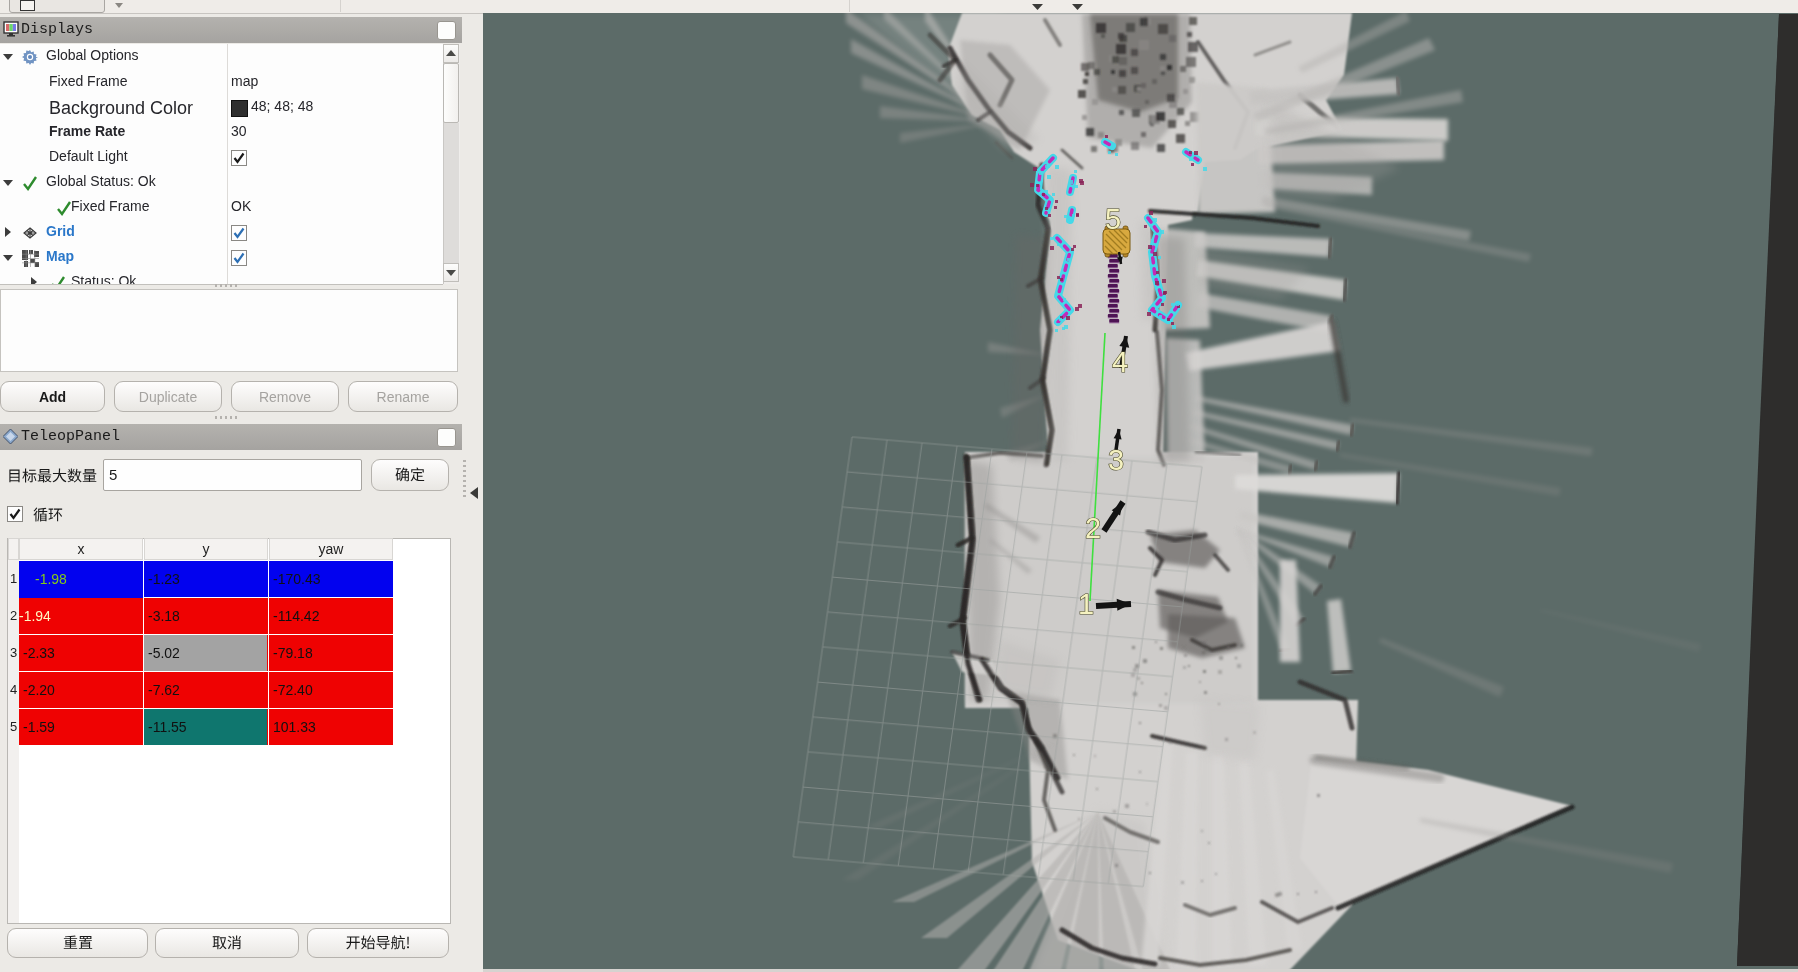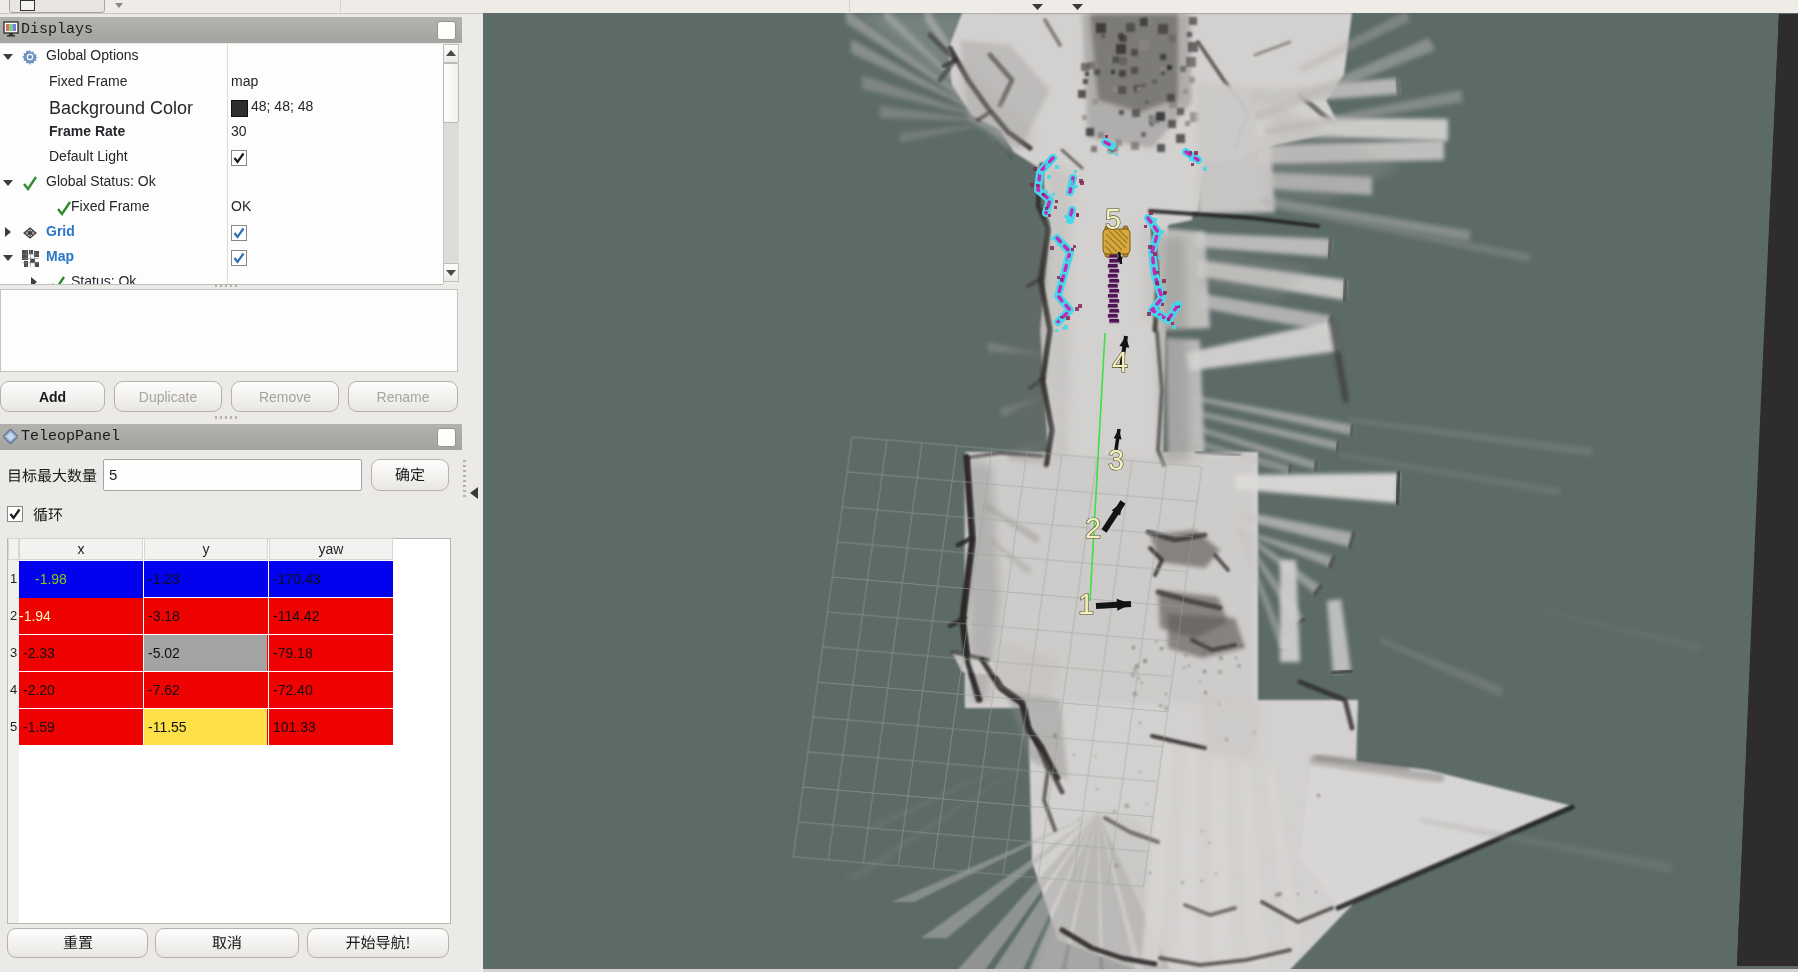--- a/index.html
+++ b/index.html
@@ -175,21 +175,21 @@
 <div style="position:absolute;left:8px;top:635px;width:11px;height:36px;background:#f2f0ee;font-size:13px;color:#222;text-align:center;line-height:36px">3</div>
 <div style="position:absolute;left:19px;top:635px;width:124px;height:36px;background:#ef0202;font-size:14px;color:#111;line-height:36px;padding-left:4px;box-sizing:border-box;border-right:1px solid #ef0202">-2.33</div>
 <div style="position:absolute;left:144px;top:635px;width:124px;height:36px;background:#a3a3a3;font-size:14px;color:#111;line-height:36px;padding-left:4px;box-sizing:border-box;border-right:1px solid #ef0202">-5.02</div>
 <div style="position:absolute;left:269px;top:635px;width:124px;height:36px;background:#ef0202;font-size:14px;color:#111;line-height:36px;padding-left:4px;box-sizing:border-box;border-right:1px solid #ef0202">-79.18</div>
 <div style="position:absolute;left:8px;top:672px;width:11px;height:36px;background:#f2f0ee;font-size:13px;color:#222;text-align:center;line-height:36px">4</div>
 <div style="position:absolute;left:19px;top:672px;width:124px;height:36px;background:#ef0202;font-size:14px;color:#111;line-height:36px;padding-left:4px;box-sizing:border-box;border-right:1px solid #ef0202">-2.20</div>
 <div style="position:absolute;left:144px;top:672px;width:124px;height:36px;background:#ef0202;font-size:14px;color:#111;line-height:36px;padding-left:4px;box-sizing:border-box;border-right:1px solid #ef0202">-7.62</div>
 <div style="position:absolute;left:269px;top:672px;width:124px;height:36px;background:#ef0202;font-size:14px;color:#111;line-height:36px;padding-left:4px;box-sizing:border-box;border-right:1px solid #ef0202">-72.40</div>
 <div style="position:absolute;left:8px;top:709px;width:11px;height:36px;background:#f2f0ee;font-size:13px;color:#222;text-align:center;line-height:36px">5</div>
 <div style="position:absolute;left:19px;top:709px;width:124px;height:36px;background:#ef0202;font-size:14px;color:#111;line-height:36px;padding-left:4px;box-sizing:border-box;border-right:1px solid #ef0202">-1.59</div>
-<div style="position:absolute;left:144px;top:709px;width:124px;height:36px;background:#fde047;font-size:14px;color:#111;line-height:36px;padding-left:4px;box-sizing:border-box;border-right:1px solid #ef0202">-11.55</div>
+<div style="position:absolute;left:144px;top:709px;width:124px;height:36px;background:#0f766e;font-size:14px;color:#111;line-height:36px;padding-left:4px;box-sizing:border-box;border-right:1px solid #ef0202">-11.55</div>
 <div style="position:absolute;left:269px;top:709px;width:124px;height:36px;background:#ef0202;font-size:14px;color:#111;line-height:36px;padding-left:4px;box-sizing:border-box;border-right:1px solid #ef0202">101.33</div>
 
 <div class="btn" style="left:7px;top:928px;width:141px;height:30px">
     <div style="position:absolute;left:50%;top:50%;transform:translate(-50%,-54%);height:15px;line-height:0"><svg width="30.0" height="15.0" viewBox="0 -88.0 200 100" style="overflow:visible">
         <path fill="#1a1a1a" d="M15.9 -54.0V-22.900000000000002H45.900000000000006V-16.0H12.700000000000001V-10.0H45.900000000000006V-1.3H5.2V4.800000000000001H94.9V-1.3H53.400000000000006V-10.0H88.60000000000001V-16.0H53.400000000000006V-22.900000000000002H84.80000000000001V-54.0H53.400000000000006V-60.1H94.4V-66.3H53.400000000000006V-74.0C65.10000000000001 -74.9 76.10000000000001 -76.10000000000001 84.7 -77.60000000000001L80.7 -83.4C64.9 -80.60000000000001 36.6 -78.7 13.3 -78.10000000000001C14.0 -76.60000000000001 14.8 -73.9 14.9 -72.2C24.700000000000003 -72.4 35.4 -72.8 45.900000000000006 -73.4V-66.3H5.800000000000001V-60.1H45.900000000000006V-54.0ZM23.200000000000003 -36.0H45.900000000000006V-28.400000000000002H23.200000000000003ZM53.400000000000006 -36.0H77.2V-28.400000000000002H53.400000000000006ZM23.200000000000003 -48.6H45.900000000000006V-41.1H23.200000000000003ZM53.400000000000006 -48.6H77.2V-41.1H53.400000000000006Z M165.10000000000002 -74.8H182.0V-65.8H165.10000000000002ZM141.7 -74.8H158.2V-65.8H141.7ZM118.9 -74.8H134.8V-65.8H118.9ZM119.0 -42.7V-0.6000000000000001H105.7V5.0H194.5V-0.6000000000000001H180.8V-42.7H149.5L150.9 -48.6H192.2V-54.5H152.0L153.1 -60.300000000000004H189.5V-80.2H111.7V-60.300000000000004H145.4L144.6 -54.5H106.8V-48.6H143.6L142.4 -42.7ZM126.2 -0.6000000000000001V-6.800000000000001H173.4V-0.6000000000000001ZM126.2 -27.5H173.4V-21.700000000000003H126.2ZM126.2 -32.0V-37.6H173.4V-32.0ZM126.2 -17.2H173.4V-11.3H126.2Z"></path>
       </svg></div>
   </div>
 <div class="btn" style="left:155px;top:928px;width:144px;height:30px">
     <div style="position:absolute;left:50%;top:50%;transform:translate(-50%,-54%);height:15px;line-height:0"><svg width="30.0" height="15.0" viewBox="0 -88.0 200 100" style="overflow:visible">
         <path fill="#1a1a1a" d="M85.0 -65.60000000000001C82.60000000000001 -50.800000000000004 78.4 -37.9 73.0 -27.1C67.9 -38.2 64.5 -51.300000000000004 62.300000000000004 -65.60000000000001ZM50.6 -72.8V-65.60000000000001H55.6C58.400000000000006 -48.0 62.5 -32.300000000000004 68.8 -19.6C62.800000000000004 -10.0 55.7 -2.6 47.900000000000006 2.3000000000000003C49.6 3.7 51.7 6.2 52.800000000000004 8.0C60.2 2.9000000000000004 67.0 -3.8000000000000003 72.7 -12.3C77.7 -4.2 83.9 2.4000000000000004 91.5 7.300000000000001C92.7 5.4 95.0 2.7 96.7 1.4000000000000001C88.60000000000001 -3.4000000000000004 82.10000000000001 -10.4 77.0 -19.200000000000003C84.7 -32.9 90.30000000000001 -50.300000000000004 92.9 -71.8L88.30000000000001 -73.0L87.0 -72.8ZM3.8000000000000003 -13.0 5.5 -5.800000000000001 35.6 -11.0V7.800000000000001H42.900000000000006V-12.3L51.800000000000004 -14.0L51.400000000000006 -20.400000000000002L42.900000000000006 -19.0V-72.5H50.2V-79.30000000000001H4.800000000000001V-72.5H11.5V-14.100000000000001ZM18.7 -72.5H35.6V-58.5H18.7ZM18.7 -52.0H35.6V-37.5H18.7ZM18.7 -30.900000000000002H35.6V-17.8L18.7 -15.200000000000001Z M186.3 -81.2C183.8 -75.3 179.2 -67.3 175.7 -62.2L182.10000000000002 -59.5C185.7 -64.4 190.0 -71.7 193.5 -78.4ZM135.1 -77.80000000000001C139.4 -72.0 143.6 -64.10000000000001 145.2 -59.0L151.9 -62.300000000000004C150.3 -67.4 145.7 -75.0 141.4 -80.7ZM108.5 -77.80000000000001C114.7 -74.5 122.2 -69.3 125.8 -65.60000000000001L130.4 -71.4C126.7 -75.0 119.1 -79.9 113.0 -82.9ZM103.8 -51.0C110.1 -47.800000000000004 117.8 -42.6 121.6 -39.0L126.0 -44.900000000000006C122.2 -48.5 114.4 -53.300000000000004 108.1 -56.300000000000004ZM106.9 2.1 113.4 7.0C118.7 -2.5 124.9 -15.100000000000001 129.5 -25.8L123.9 -30.3C118.8 -18.900000000000002 111.8 -5.6000000000000005 106.9 2.1ZM145.3 -31.200000000000003H182.2V-20.3H145.3ZM145.3 -37.7V-48.400000000000006H182.2V-37.7ZM160.4 -84.10000000000001V-55.5H137.9V8.0H145.3V-13.9H182.2V-1.5C182.2 -0.1 181.7 0.30000000000000004 180.2 0.4C178.60000000000002 0.5 173.3 0.5 167.60000000000002 0.30000000000000004C168.60000000000002 2.3000000000000003 169.7 5.4 170.0 7.4C177.60000000000002 7.4 182.60000000000002 7.4 185.7 6.2C188.60000000000002 5.0 189.5 2.7 189.5 -1.4000000000000001V-55.5H167.9V-84.10000000000001Z"></path>

